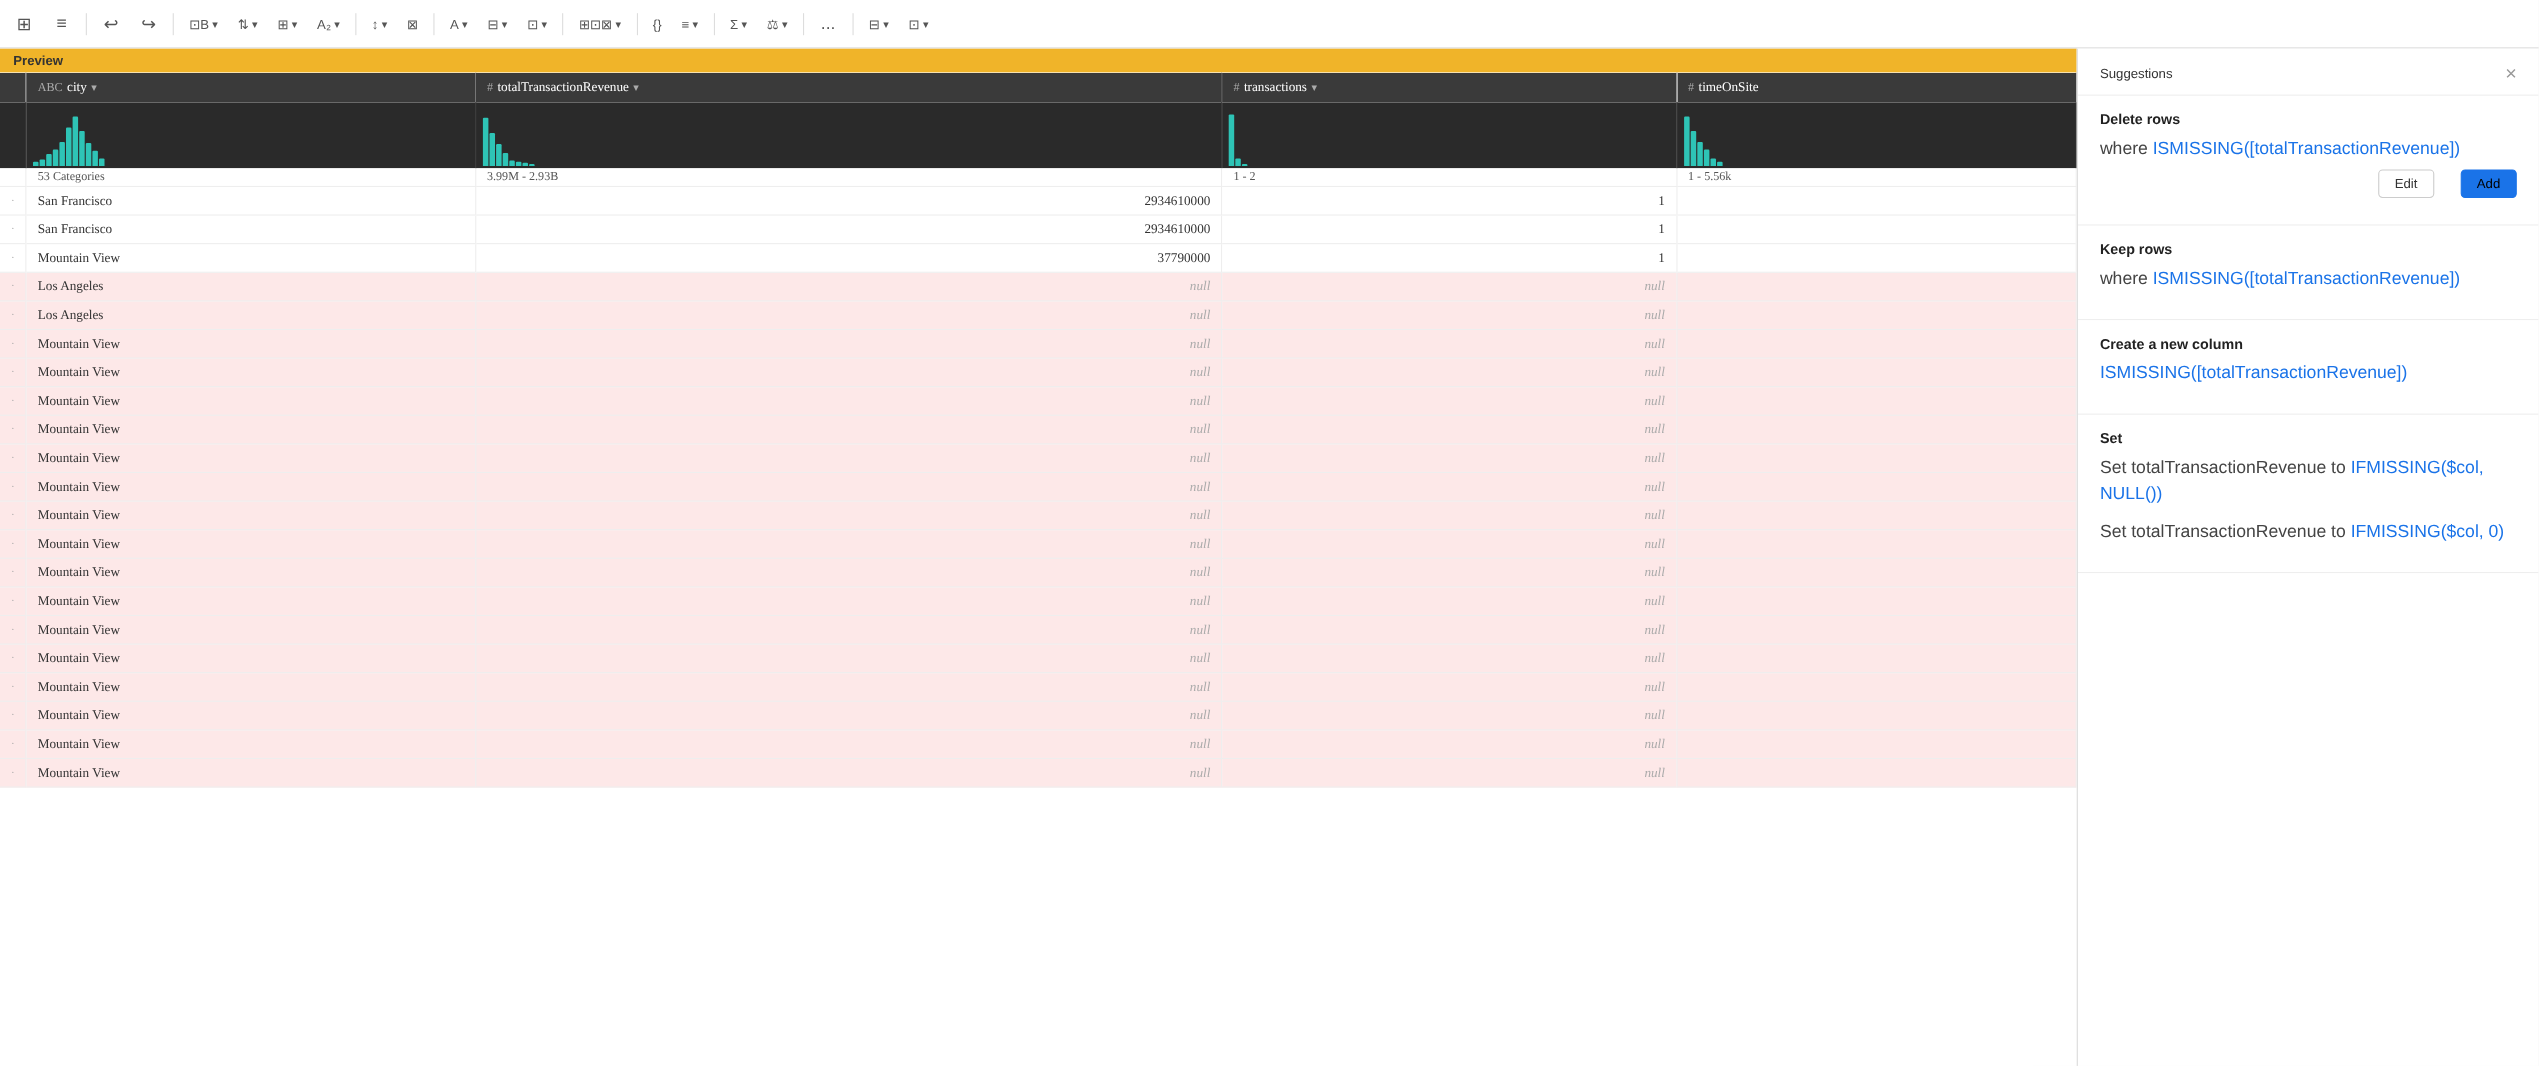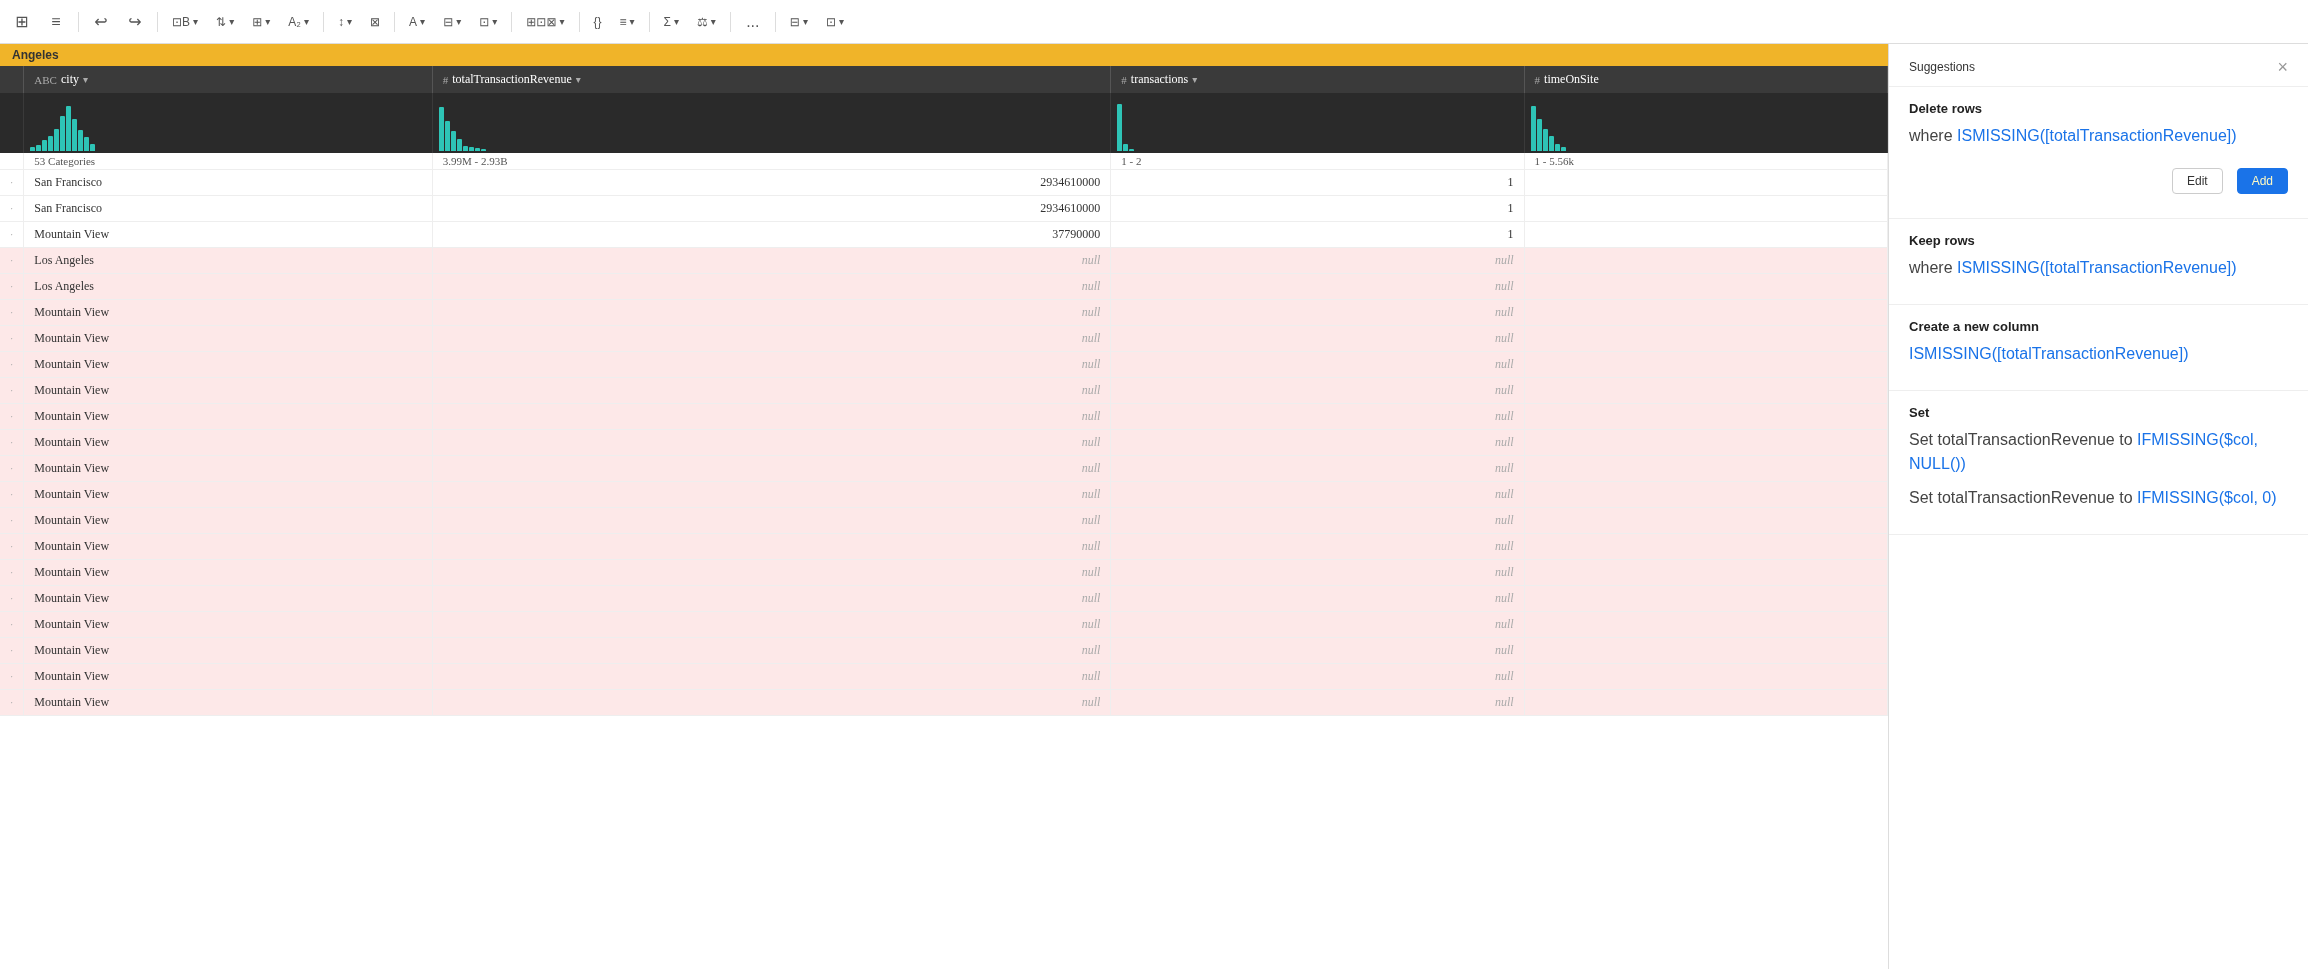--- a/index.html
+++ b/index.html
@@ -58,23 +58,23 @@
       display: flex; align-items: center; justify-content: space-between;
       padding: 14px 20px 10px; border-bottom: 1px solid #eee;
     }
     .suggestions-header h2 { font-size: 12px; font-weight: 500; color: #333; }
     .close-btn { cursor: pointer; color: #999; font-size: 18px; line-height: 1; }
     .suggestion-section { padding: 14px 20px; border-bottom: 1px solid #eee; }
     .section-title { font-size: 13px; font-weight: 600; color: #222; margin-bottom: 8px; }
     .suggestion-item { margin-bottom: 10px; }
     .suggestion-text { font-size: 16px; color: #444; line-height: 1.5; }
     .suggestion-text .link { color: #1a73e8; text-decoration: none; }
-    .suggestion-actions { display: flex; gap: 14px; margin-top: 20px; justify-content: flex-end; }
+    .suggestion-actions { display: flex; gap: 24px; margin-top: 6px; justify-content: flex-end; }
     .btn-edit { padding: 5px 14px; border: 1px solid #ccc; background: #fff; border-radius: 4px; cursor: pointer; font-size: 12px; color: #333; }
-    .btn-add { padding: 5px 14px; border: 1px solid #1a73e8; background: #1a73e8; color: #fef9c3; border-radius: 4px; cursor: pointer; font-size: 12px; font-weight: 500; }
+    .btn-add { padding: 5px 14px; border: 1px solid #1a73e8; background: #1a73e8; color: #000000; border-radius: 4px; cursor: pointer; font-size: 12px; font-weight: 500; }
 
     
     .table-container::-webkit-scrollbar { width: 8px; height: 8px; }
     .table-container::-webkit-scrollbar-thumb { background: #ccc; border-radius: 4px; }
   </style>
 </head>
 <body>
 
 <div class="toolbar">
   <div class="toolbar-icon">⊞</div>
@@ -138,21 +138,21 @@
   <div class="toolbar-btn">
       <span>⊡</span>
       <span style="font-size:10px">▾</span>
     </div>
 </div>
 
 <div class="main-layout">
 
   <div class="grid-area">
     <div class="preview-bar">
-      <span>Angeles</span>
+      <span>Preview</span>
     </div>
     <div class="table-container">
       <table>
         <thead>
           <tr>
             <th style="width:20px; background:#3a3a3a;"></th>
             <th>
               <div class="col-header">
                 <span class="col-type">ABC</span>
                 <span>city</span>

